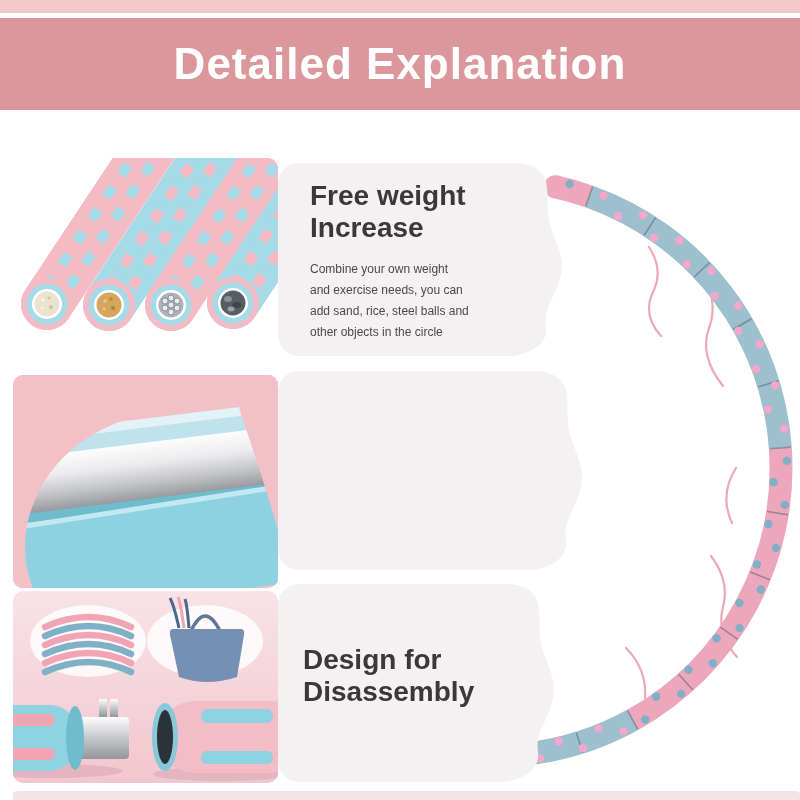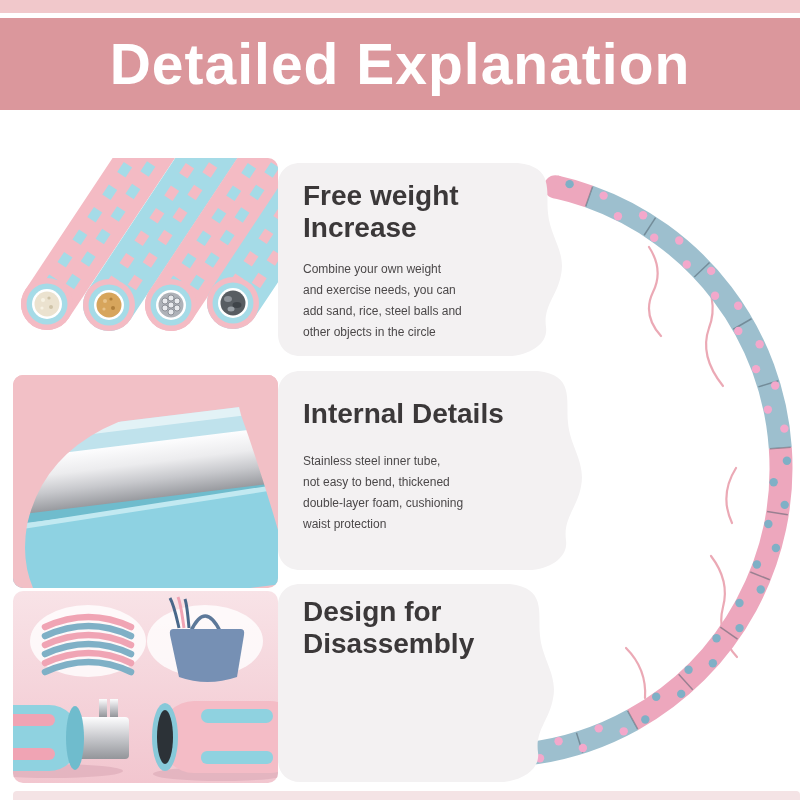--- a/index.html
+++ b/index.html
@@ -1,39 +1,39 @@
 <!DOCTYPE html>
 <html style="--banner-bg: #db979c; --banner-text: #ffffff; --top-strip: #f1c8cb; --panel-bg: #f3f1f2; --heading-text: #3b3839; --body-text: #4b4849; --hoop-pink: #eda7bd; --hoop-blue: #9dbfce; --hoop-dot-pink: #f3a8cb; --hoop-dot-blue: #7fb0c6; --hoop-seam: #4a5a66; --motion-line: #e89aa8; --tube-pink: #f4bbc4; --tube-blue: #a5dbe7; --fill-rice: #ebe2cf; --fill-grain: #d7a55c; --fill-steel: #aeb2b8; --fill-stone: #585d62; --photo2-pink: #f2c0c6; --foam-light: #bfe2ec; --foam-deep: #8ed2e2; --metal-light: #fdfdfe; --metal-mid: #c7c8cc; --metal-dark: #93959a; --photo3-bg-top: #f8e3e7; --photo3-bg-bottom: #f2c6cf; --bag-blue: #7690b4; --seg-blue: #8fd2e0; --seg-pink: #f4bcc6; --slot-pink: #f0a4b4; --slot-blue: #8fd2e0; --hole-dark: #2c3237; --rim-teal: #6fbccd; --shadow-pink: #dba9b6; --bottom-strip: #f4e3e5;"><head>
 <meta charset="utf-8">
 <style>
   html,body{margin:0;padding:0;background:#fff;}
   .page{position:relative;width:800px;height:800px;background:#fff;overflow:hidden;
         font-family:"Liberation Sans","DejaVu Sans",sans-serif;}
   .top-strip{position:absolute;left:0;top:0;width:800px;height:13px;background:var(--top-strip);}
   .banner{position:absolute;left:0;top:18px;width:800px;height:92px;background:var(--banner-bg);
           display:flex;align-items:center;justify-content:center;}
-  .banner h1{margin:0;font-size:57px;font-weight:bold;color:var(--banner-text);letter-spacing:1px;}
+  .banner h1{margin:0;font-size:44px;font-weight:bold;color:var(--banner-text);letter-spacing:1px;}
   #hoop{position:absolute;left:0;top:0;z-index:1;}
   .photo{position:absolute;z-index:2;margin:0;}
   .photo svg{display:block;}
   .photo1{left:6px;top:158px;}
   .photo2{left:13px;top:375px;}
   .photo3{left:13px;top:591px;}
   .panel{position:absolute;z-index:3;}
-  .p1{left:278px;top:163px;width:292px;height:193px;}
+  .p1{left:278px;top:163px;width:292px;height:193px;padding-left:7px;}
   .p2{left:278px;top:371px;width:312px;height:199px;}
   .p3{left:278px;top:584px;width:284px;height:198px;}
   .panel-bg{position:absolute;left:0;top:0;}
   .panel-text{position:relative;z-index:1;padding-left:25px;padding-right:14px;}
   .panel-text h2{margin:0;font-size:28px;line-height:32px;font-weight:bold;color:var(--heading-text);
                  white-space:pre-line;}
   .panel-text p{margin:0;font-size:12px;line-height:21px;color:var(--body-text);white-space:pre-line;}
   .p1 .panel-text h2{padding-top:17px;} .p1 .panel-text p{margin-top:15px;}
   .p2 .panel-text h2{padding-top:27px;} .p2 .panel-text p{margin-top:21px;}
-  .p3 .panel-text h2{padding-top:12px;} .p3 .panel-text p{margin-top:15px;}
+  .p3 .panel-text h2{padding-top:12px;margin-top:48px;} .p3 .panel-text p{margin-top:15px;}
   .bottom-strip{position:absolute;left:13px;top:791px;width:787px;height:9px;z-index:1;
                 background:var(--bottom-strip);border-radius:4px 4px 0 0;}
 </style>
 </head>
 <body>
 
 <div class="page">
 
   <div class="top-strip"></div>
 
@@ -277,27 +277,20 @@
 and exercise needs, you can
 add sand, rice, steel balls and
 other objects in the circle</p>
     </div>
   </section>
 
   <section class="panel p2">
     <svg class="panel-bg" width="312" height="199" viewBox="0 0 312 199">
         <path class="blob" d="M22,0 L260,0 C296,4 288,27.860000000000003 290,51.74 C292,75.62 308,91.54 303,115.41999999999999 C299,137.31 285,147.26 288,169.15 C290,183.08 278,196 254,199 L22,199 C9,199 0,190 0,177 L0,22 C0,9 9,0 22,0 Z" fill="#f3f1f2"></path>
       </svg>
-    <div class="panel-text">
-      <h2>Internal Details</h2>
-      <p>Stainless steel inner tube,
-not easy to bend, thickened
-double-layer foam, cushioning
-waist protection</p>
-    </div>
   </section>
 
   <section class="panel p3">
     <svg class="panel-bg" width="284" height="198" viewBox="0 0 284 198">
         <path class="blob" d="M22,0 L232,0 C268,4 260,27.720000000000002 262,51.480000000000004 C264,75.24 280,91.08 275,114.83999999999999 C271,136.61999999999998 257,146.52 260,168.29999999999998 C262,182.16 250,195 226,198 L22,198 C9,198 0,189 0,176 L0,22 C0,9 9,0 22,0 Z" fill="#f3f1f2"></path>
       </svg>
     <div class="panel-text">
       <h2>Design for
 Disassembly</h2>
     </div>

